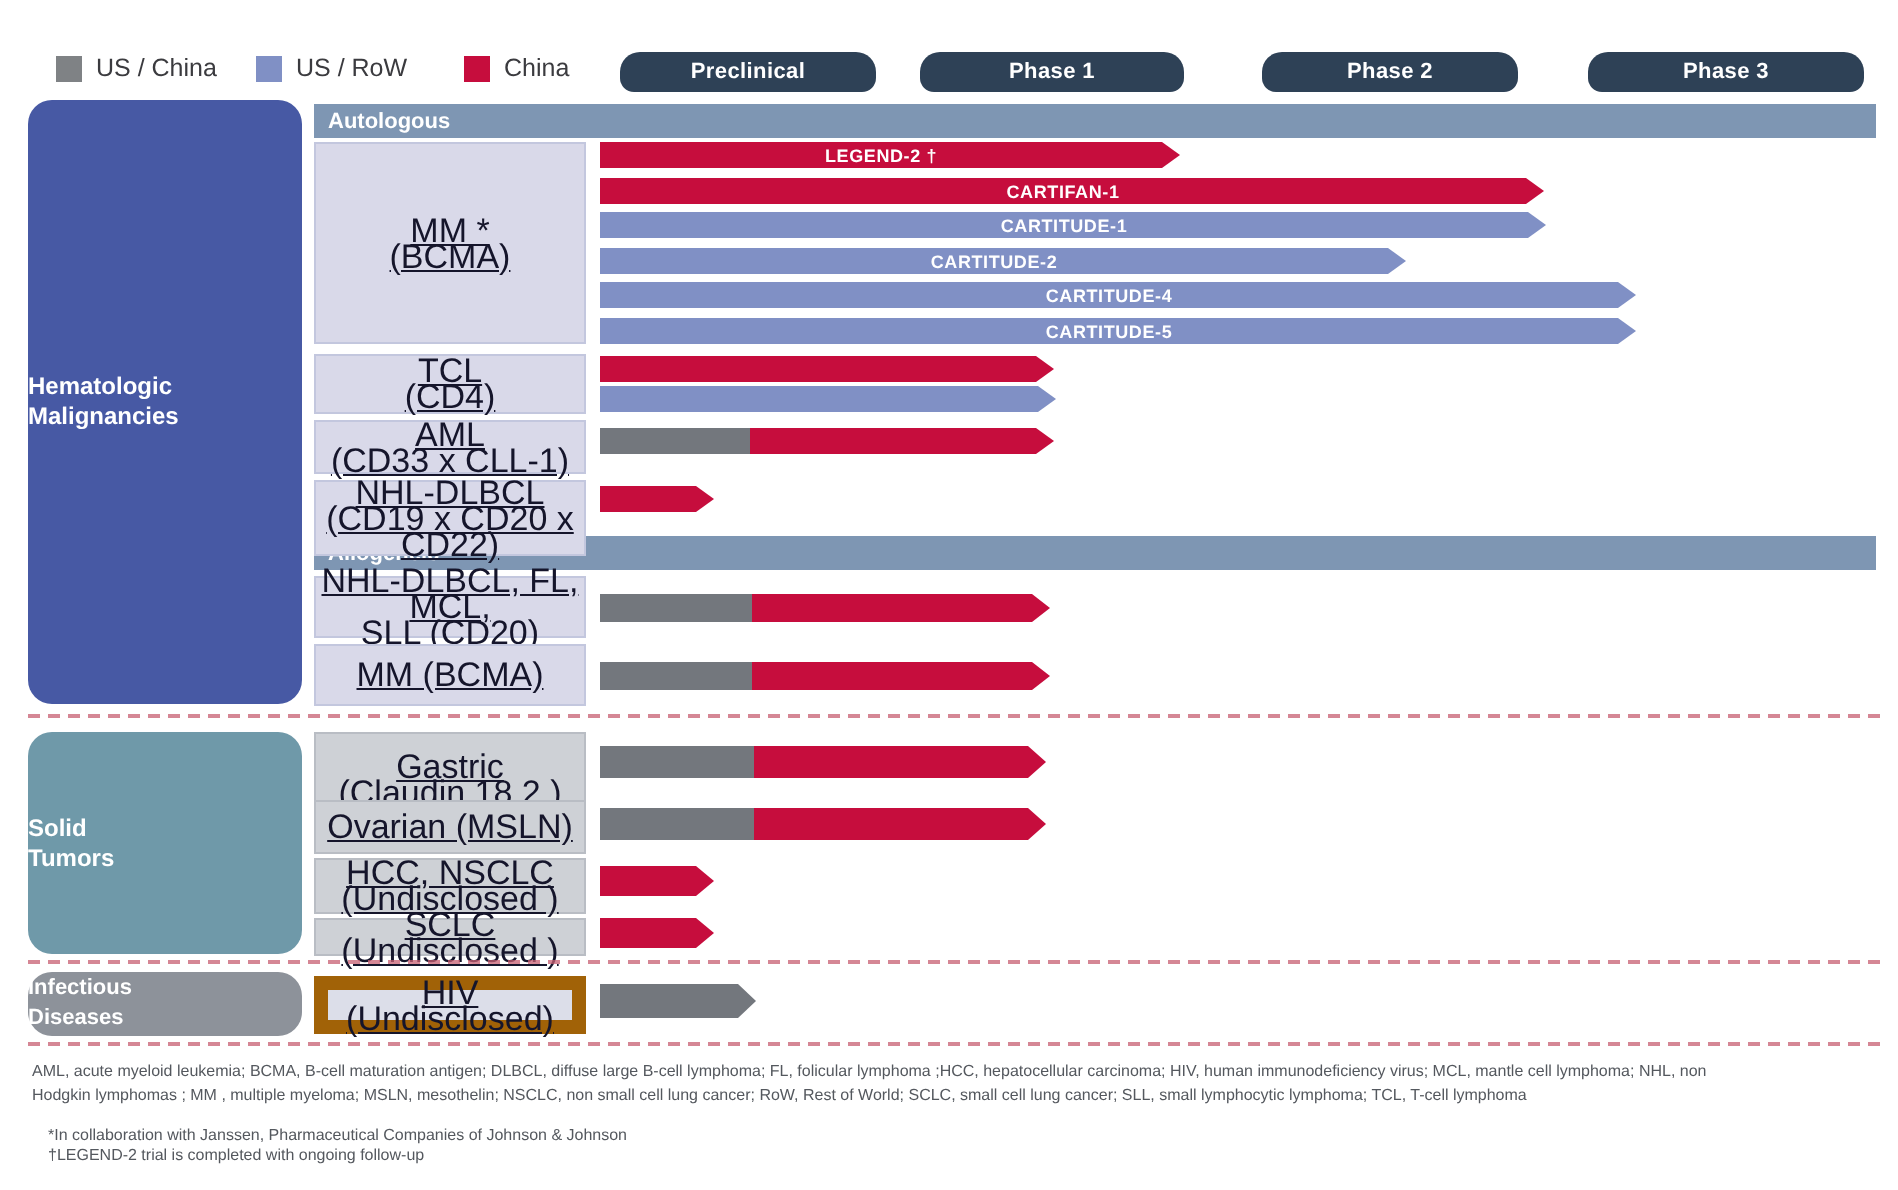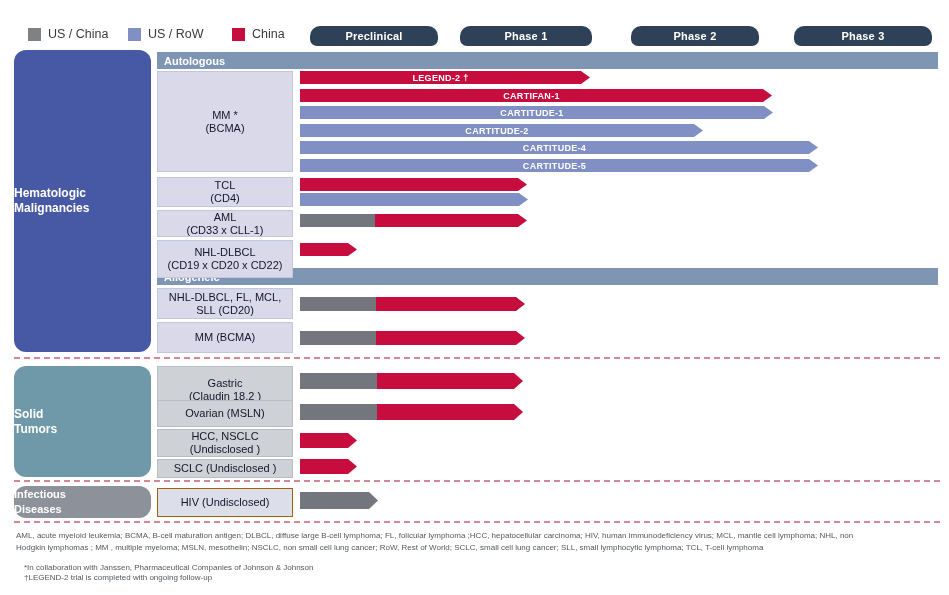--- a/index.html
+++ b/index.html
@@ -10,25 +10,25 @@
   .phase{position:absolute;top:26px;height:20px;background:#2e4156;color:#ffffff;
          font-weight:bold;font-size:11px;display:flex;align-items:center;justify-content:center;
          border-radius:10px 10px 7px 7px;letter-spacing:.2px;}
   .side{position:absolute;left:14px;width:137px;color:#ffffff;font-weight:bold;
         display:flex;flex-direction:column;align-items:flex-start;justify-content:center;
         text-align:center;line-height:15px;border-radius:12px;}
   .sect{position:absolute;left:157px;width:781px;height:17px;background:#7e96b3;color:#ffffff;
         font-weight:bold;font-size:11px;display:flex;align-items:center;padding-left:7px;
         box-sizing:border-box;}
   .label-box{position:absolute;left:157px;width:136px;display:flex;flex-direction:column;
-             align-items:center;justify-content:center;color:#15152b;
-             font-size:11px;line-height:13px;box-sizing:border-box;}
+             align-items:center;justify-content:center;text-align:center;color:#15152b;
+             font-size:17px;line-height:13px;box-sizing:border-box;text-decoration:underline;}
   .label-box.lavender{background:#d9d9e9;border:1px solid #c3c7de;}
   .label-box.gray{background:#ced1d6;border:1px solid #b9bdc4;}
-  .label-box.light{background:#dcdee9;border:1px solid #a16207;}
+  .label-box.light{background:#dcdee9;border:7px solid #a16207;}
   .bar{position:absolute;display:flex;
        clip-path:polygon(0 0,calc(100% - 9px) 0,100% 50%,calc(100% - 9px) 100%,0 100%);}
   .seg{height:100%;}
   .barlbl{position:absolute;left:0;top:0;right:9px;bottom:0;display:flex;align-items:center;
           justify-content:center;color:#ffffff;font-weight:bold;font-size:9px;letter-spacing:.3px;}
   .dash{position:absolute;left:14px;width:926px;height:0;border-top:2px dashed #c75f72;opacity:.75;}
   .fn{position:absolute;left:16px;top:530px;font-size:8px;color:#54585e;line-height:11.5px;white-space:nowrap;}
   .fn2{position:absolute;left:24px;font-size:8px;color:#54585e;white-space:nowrap;}
 </style>
 </head>

